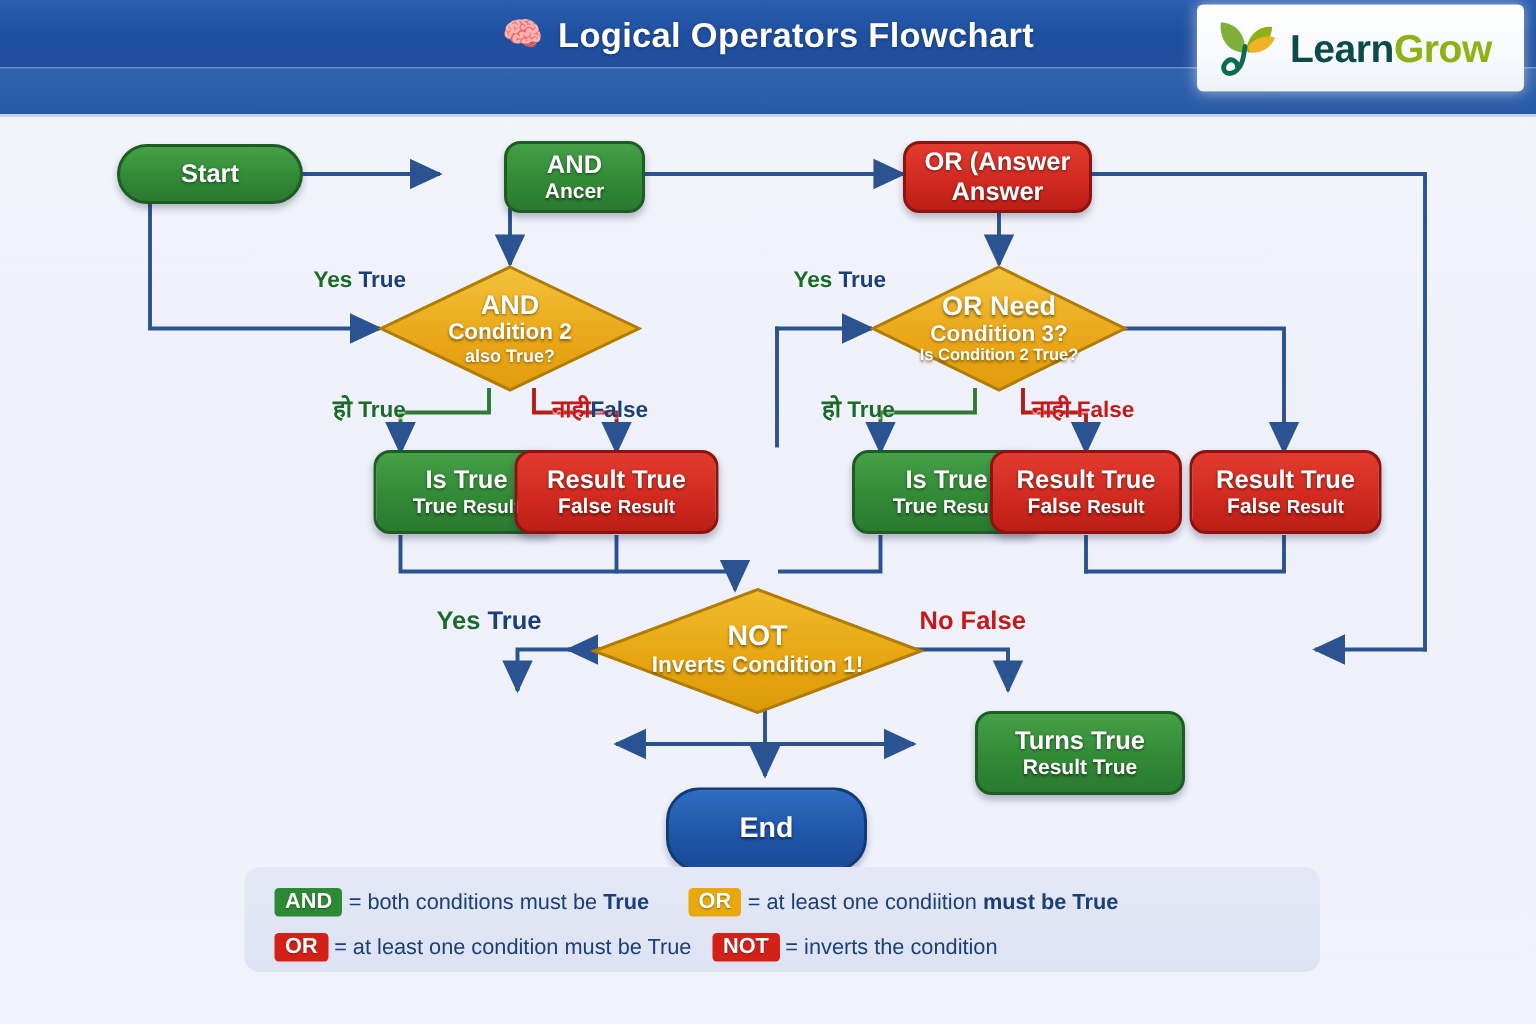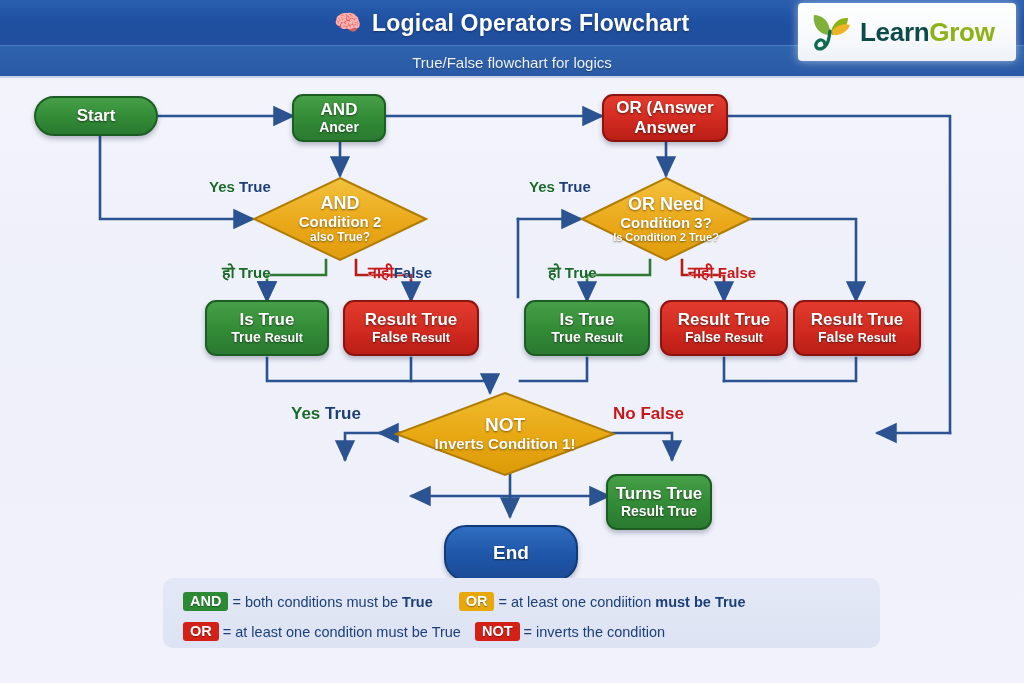--- a/index.html
+++ b/index.html
@@ -70,20 +70,21 @@
     box-shadow: 0 3px 5px rgba(20,30,60,.28);
     line-height: 1.08;
   }
   .node .l1 { font-size: 17px; font-weight: bold; }
   .node .l2 { font-size: 14px; font-weight: bold; margin-top: 1px; text-align: center; }
   .node .l2 .sm { font-size: 12.5px; font-weight: bold; }
 
   .green {
     background: linear-gradient(180deg,#46a047 0%,#328a36 55%,#2a7a30 100%);
     border: 2px solid #1d5c22;
+    margin-left: 44px;
   }
   .red {
     background: linear-gradient(180deg,#e23b2e 0%,#d12a20 55%,#bb1e16 100%);
     border: 2px solid #8c1410;
   }
   .blue {
     background: linear-gradient(180deg,#2f6dc0 0%,#1f56a8 55%,#1a4a96 100%);
     border: 2px solid #123a78;
   }
   .pill { border-radius: 22px; }
@@ -143,21 +144,20 @@
 <div id="page">
 
   <div id="header"></div>
   <div id="subheader"></div>
 
   <div id="title-wrap">
     <span id="brain-icon">🧠</span>
     <span id="title-text">Logical Operators Flowchart</span>
   </div>
 
-  <div id="subtitle-text">True/False flowchart for logics</div>
 
   <div id="logo-panel">
     <svg id="logo-mark" viewBox="0 0 48 46">
       <path d="M20 26 C6 24 5 10 6 6 C14 6 22 12 22 24 Z" fill="#7fb03a"></path>
       <path d="M23 24 C24 14 32 8 40 9 C40 16 34 25 24 26 Z" fill="#8cb216"></path>
       <path d="M24 22 C28 16 36 14 42 16 C40 22 33 27 25 26 Z" fill="#f0b323"></path>
       <path d="M22 22 C21 30 20 36 15 39 C9 42 6 37 9 33 C12 29 17 31 17 36" fill="none" stroke="#0d6b4f" stroke-width="3.2" stroke-linecap="round"></path>
     </svg>
     <div id="logo-words">
       <span class="logo-learn">Learn</span><span class="logo-grow">Grow</span>
@@ -312,21 +312,21 @@
       <span class="l1">Result True</span>
       <span class="l2"><span>False</span> <span class="sm">Result</span></span>
     </div>
 
     <div class="node red" style="left:793px; top:222px; width:128px; height:56px;">
       <span class="l1">Result True</span>
       <span class="l2"><span>False</span> <span class="sm">Result</span></span>
     </div>
 
 
-    <div class="node green" style="left:606px; top:396px; width:106px; height:56px;">
+    <div class="node green" style="left:606px; top:396px; width:140px; height:56px;">
       <span class="l1">Turns True</span>
       <span class="l2">Result True</span>
     </div>
 
     <div class="node blue pill" style="left:444px; top:447px; width:134px; height:56px;">
       <span class="l1" style="font-size:19px">End</span>
     </div>
 
     <div class="elabel" style="left:209px; top:100px;">
       <span class="t">Yes</span>

